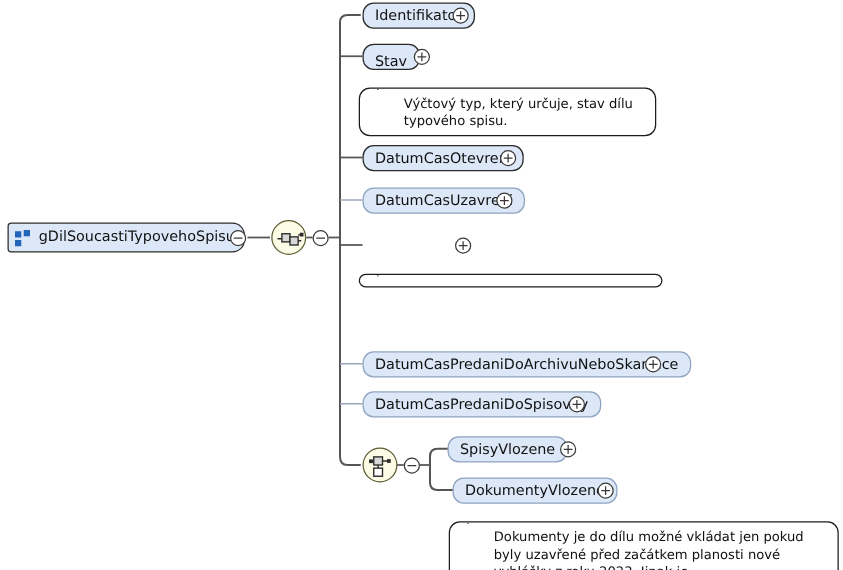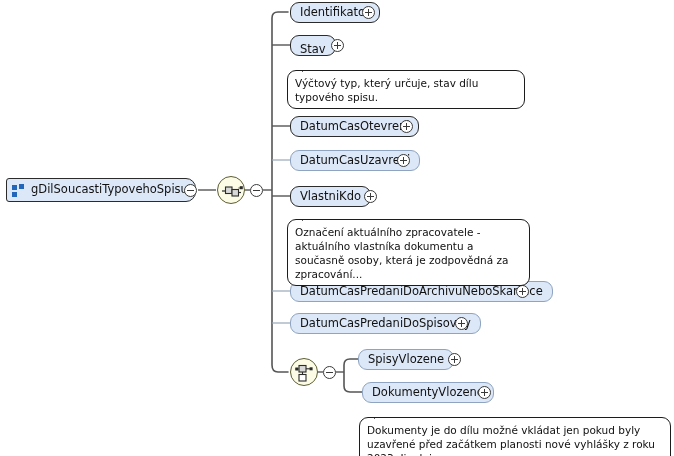--- a/index.html
+++ b/index.html
@@ -152,21 +152,21 @@
     content: "";
     position: absolute;
     left: 0; top: 9px;
     width: 11px; height: 11px;
     background: #ffffff;
     border-left: 1.2px solid #1c1c1c;
     border-top: 1.2px solid #1c1c1c;
     transform: rotate(45deg);
     transform-origin: left top;
   }
-  .bubble .btxt { display: block; }
+  .bubble .btxt { display: block; margin-left: 28px; }
 </style>
 </head>
 <body>
 
 <div id="canvas">
 
   <svg class="wires" viewBox="0 0 674 456">
 
     <line x1="175" y1="190" x2="184" y2="190" stroke="#555555" stroke-width="1.4"></line>
 
@@ -229,23 +229,20 @@
   <div class="elem required" style="left:290px; top:116px;">
     <span>DatumCasOtevreni</span>
   </div>
   <span class="plus" style="left:400px; top:120px;"></span>
 
   <div class="elem optional" style="left:290px; top:150px;">
     <span>DatumCasUzavreni</span>
   </div>
   <span class="plus" style="left:397px; top:154px;"></span>
 
-  <div class="elem required" style="left:290px; top:186px;">
-    <span>VlastniKdo</span>
-  </div>
   <span class="plus" style="left:364px; top:190px;"></span>
 
   <div class="elem optional" style="left:290px; top:281px;">
     <span>DatumCasPredaniDoArchivuNeboSkartace</span>
   </div>
   <span class="plus" style="left:516px; top:285px;"></span>
 
   <div class="elem optional" style="left:290px; top:313px;">
     <span>DatumCasPredaniDoSpisovny</span>
   </div>
@@ -274,21 +271,20 @@
   </div>
   <span class="plus" style="left:478px; top:386px;"></span>
 
   <div class="bubble" style="left:287px; top:70px; width:238px;">
     <span class="tail"></span>
     <span class="btxt">Výčtový typ, který určuje, stav dílu typového spisu.</span>
   </div>
 
   <div class="bubble" style="left:287px; top:219px; width:243px;">
     <span class="tail"></span>
-    <span class="btxt">Označení aktuálního zpracovatele - aktuálního vlastníka dokumentu a současně osoby, která je zodpovědná za zpracování...</span>
   </div>
 
   <div class="bubble" style="left:359px; top:417px; width:312px;">
     <span class="tail"></span>
     <span class="btxt">Dokumenty je do dílu možné vkládat jen pokud byly uzavřené před začátkem planosti nové vyhlášky z roku 2023. Jinak je...</span>
   </div>
 
 </div>
 
 </body></html>

